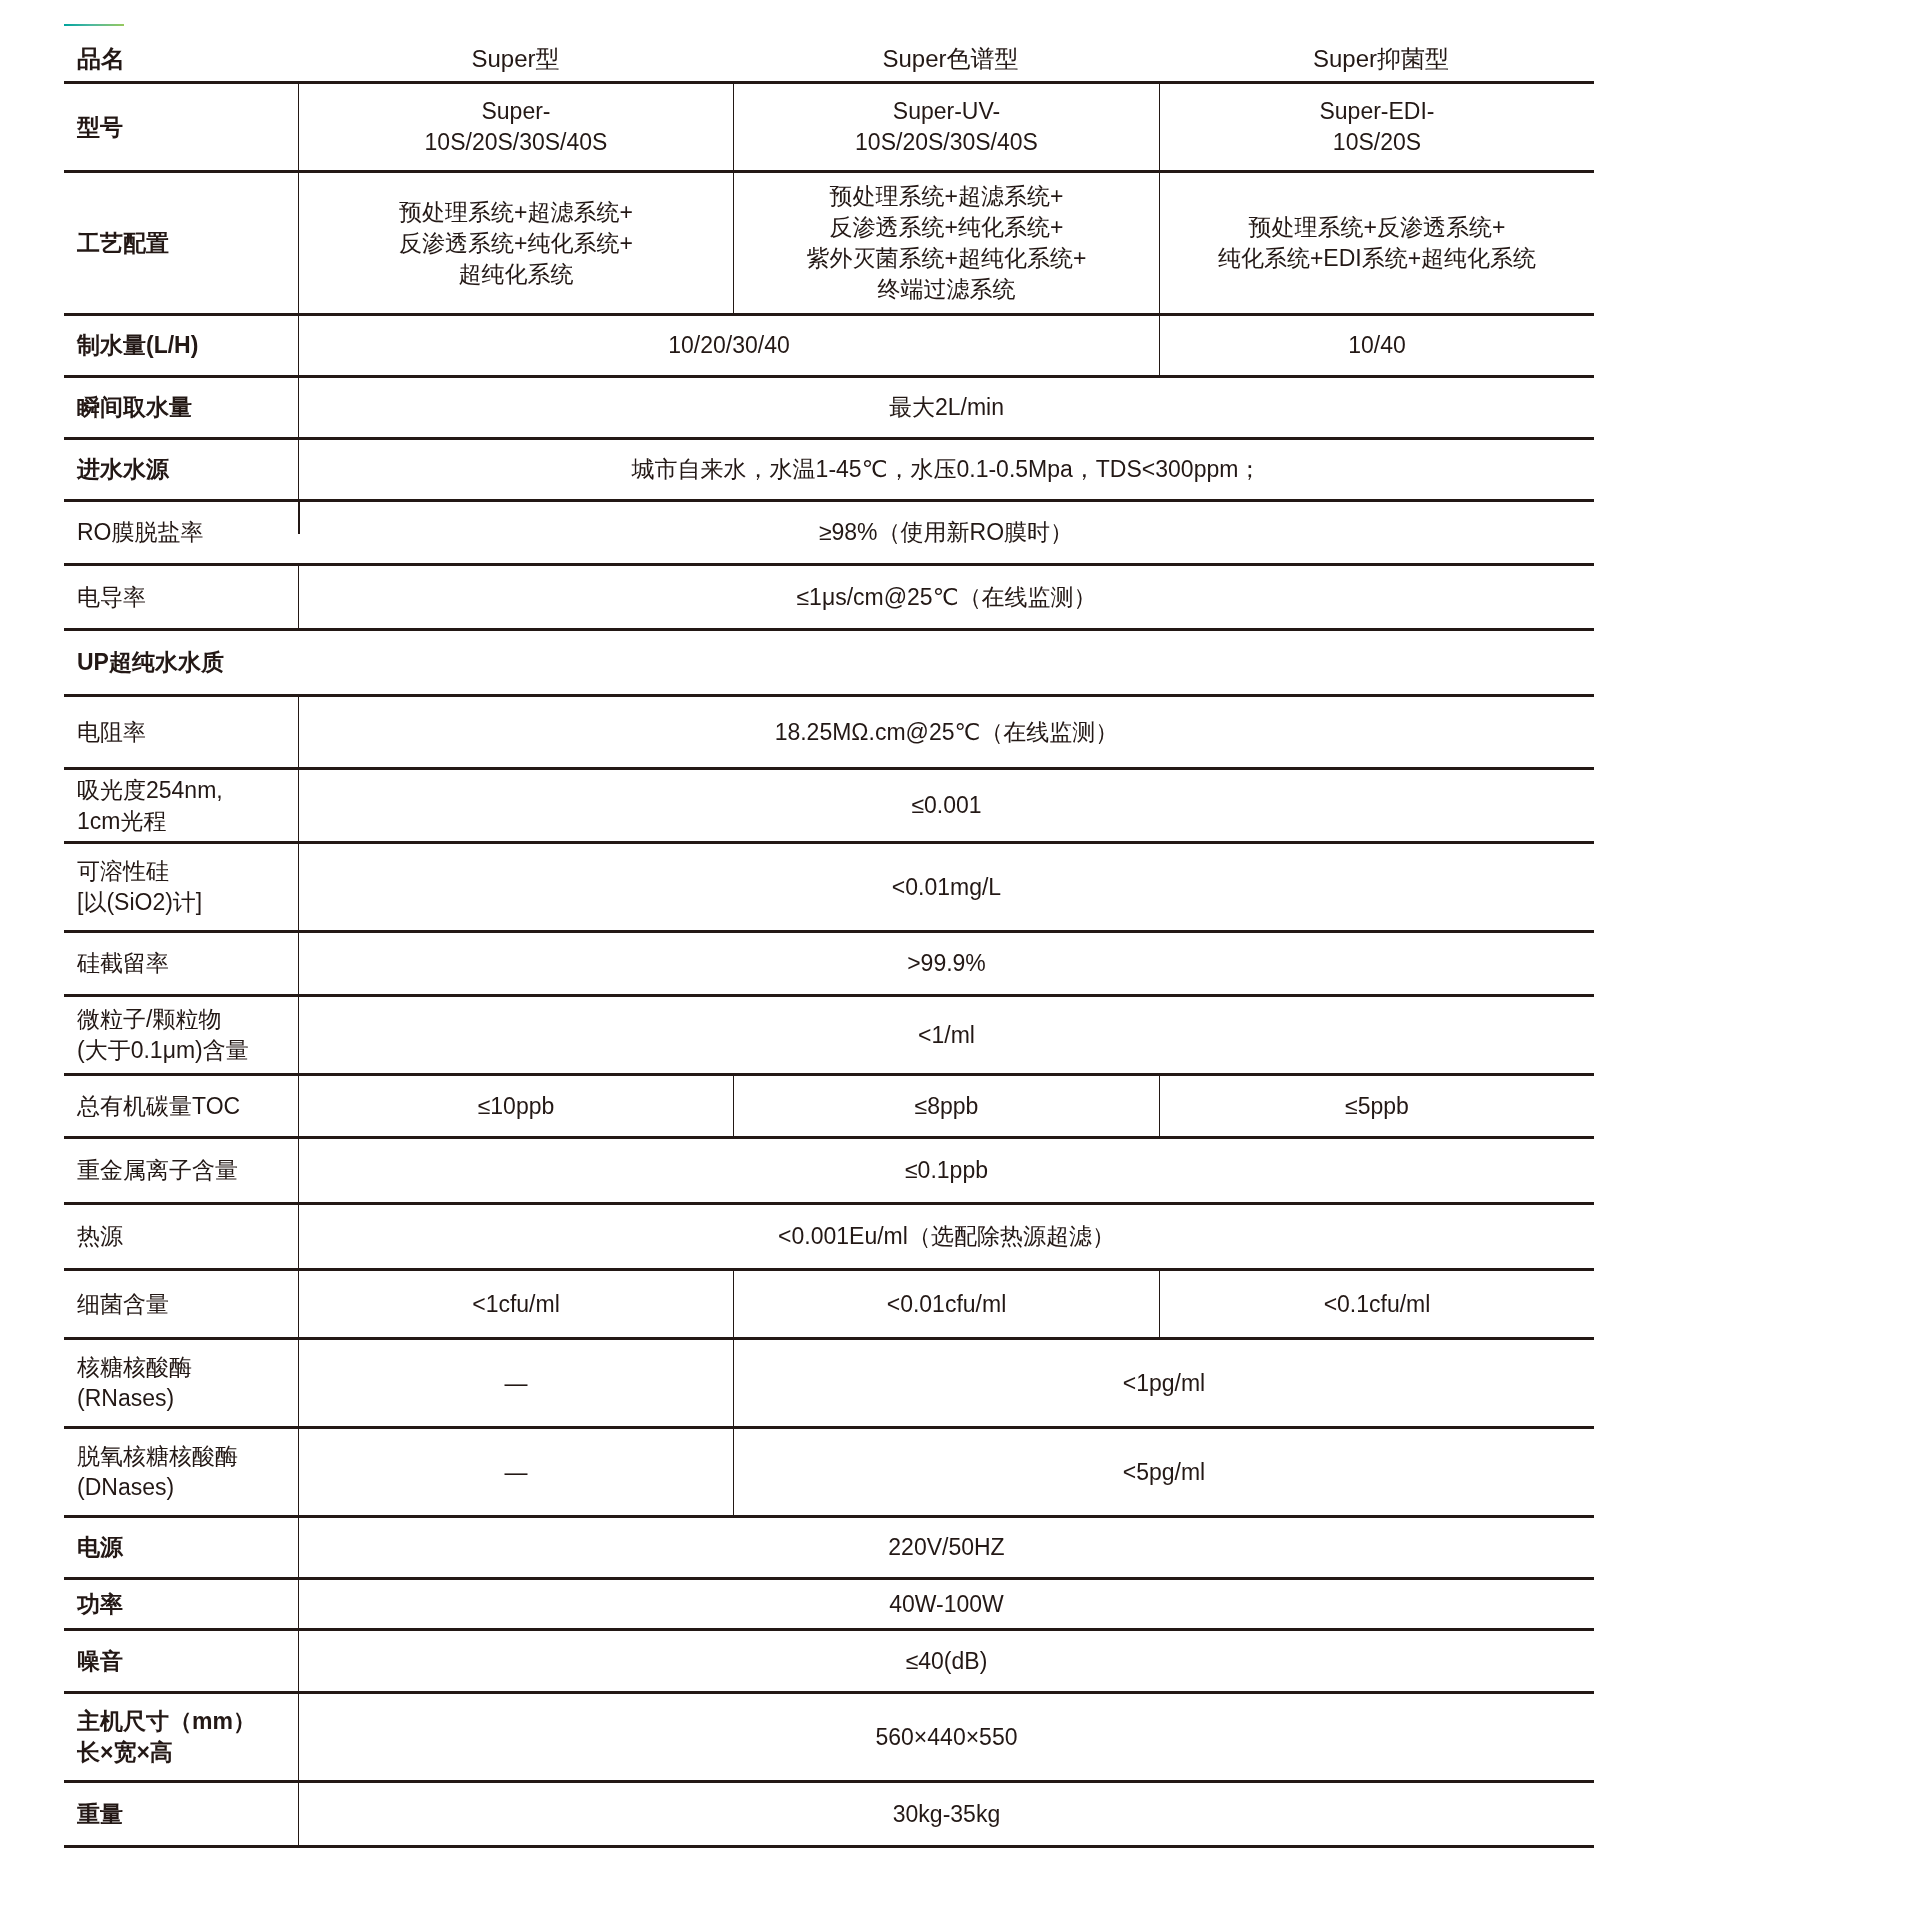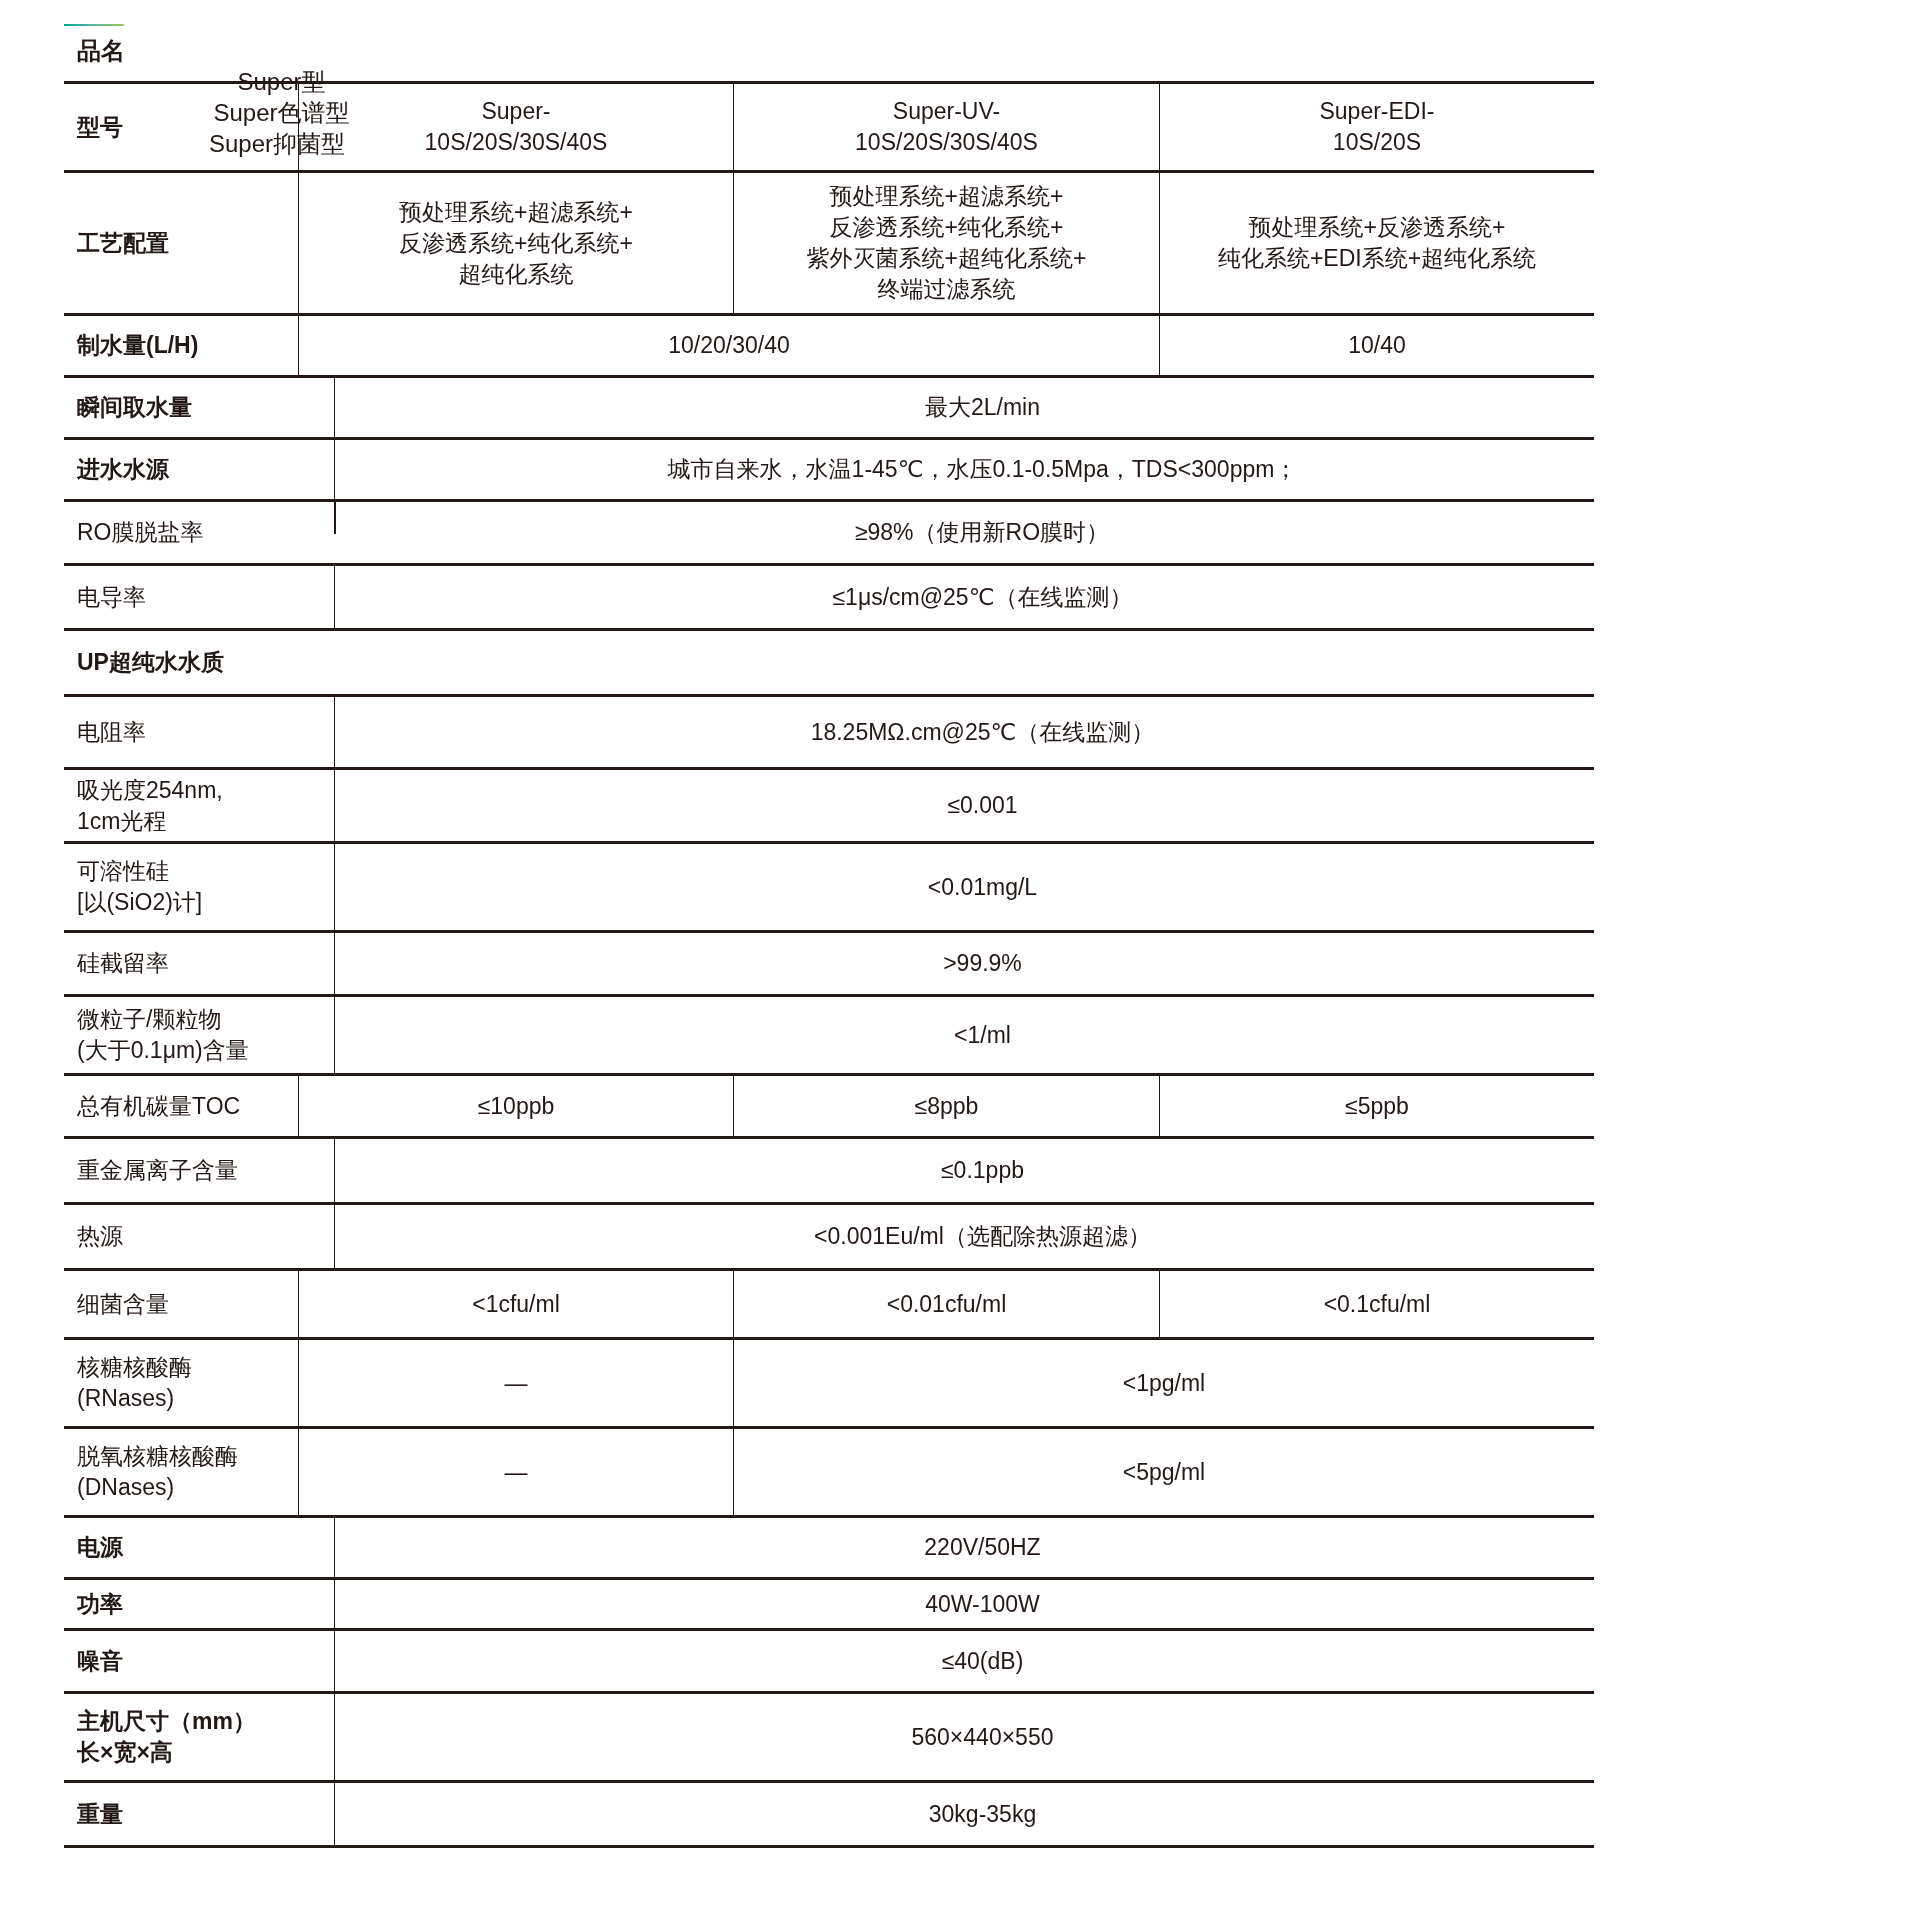--- a/index.html
+++ b/index.html
@@ -21,27 +21,27 @@
   }
   .tbl{position:absolute;left:64px;top:35px;width:1530px;}
   .r{display:flex;border-bottom:var(--hb) solid var(--ink);box-sizing:border-box;}
   .cell{
     box-sizing:border-box;display:flex;align-items:center;
     font-size:23px;line-height:31px;white-space:pre-line;
   }
   .lab{width:234px;padding-left:13px;justify-content:flex-start;text-align:left;flex:none;}
   .v{justify-content:center;text-align:center;flex:none;}
   .c1{width:435px;} .c2{width:426px;} .c3{width:435px;}
-  .c12{width:861px;} .c23{width:861px;} .cfull{width:1296px;margin-left:36px;}
+  .c12{width:861px;} .c23{width:861px;} .cfull{width:1296px;}
   .sec{width:1530px;padding-left:13px;font-weight:bold;flex:none;justify-content:flex-start;}
   .b{font-weight:bold;}
   .dl{border-left:var(--vb) solid var(--ink);}
   .pd{position:relative;}
   .pd::before{content:"";position:absolute;left:0;top:0;width:var(--vb);height:52%;background:var(--ink);}
-  .hdr{height:49px;flex-direction:column;}
+  .hdr{height:49px;}
   .hdr .cell{font-size:24px;}
   
   .h0{height:89px}.h1{height:143px}.h2{height:62px}.h3{height:62px}.h4{height:62px}
   .h5{height:64px}.h6{height:59px}.h7{height:65px}.h8{height:66px}.h9{height:73px}
   .h10{height:74px}.h11{height:89px}.h12{height:64px}.h13{height:79px}.h14{height:63px}
   .h15{height:66px}.h16{height:66px}.h17{height:69px}.h18{height:89px}.h19{height:89px}
   .h20{height:62px}.h21{height:51px}.h22{height:63px}.h23{height:89px}.h24{height:65px}
 </style>
 </head>
 <body>

